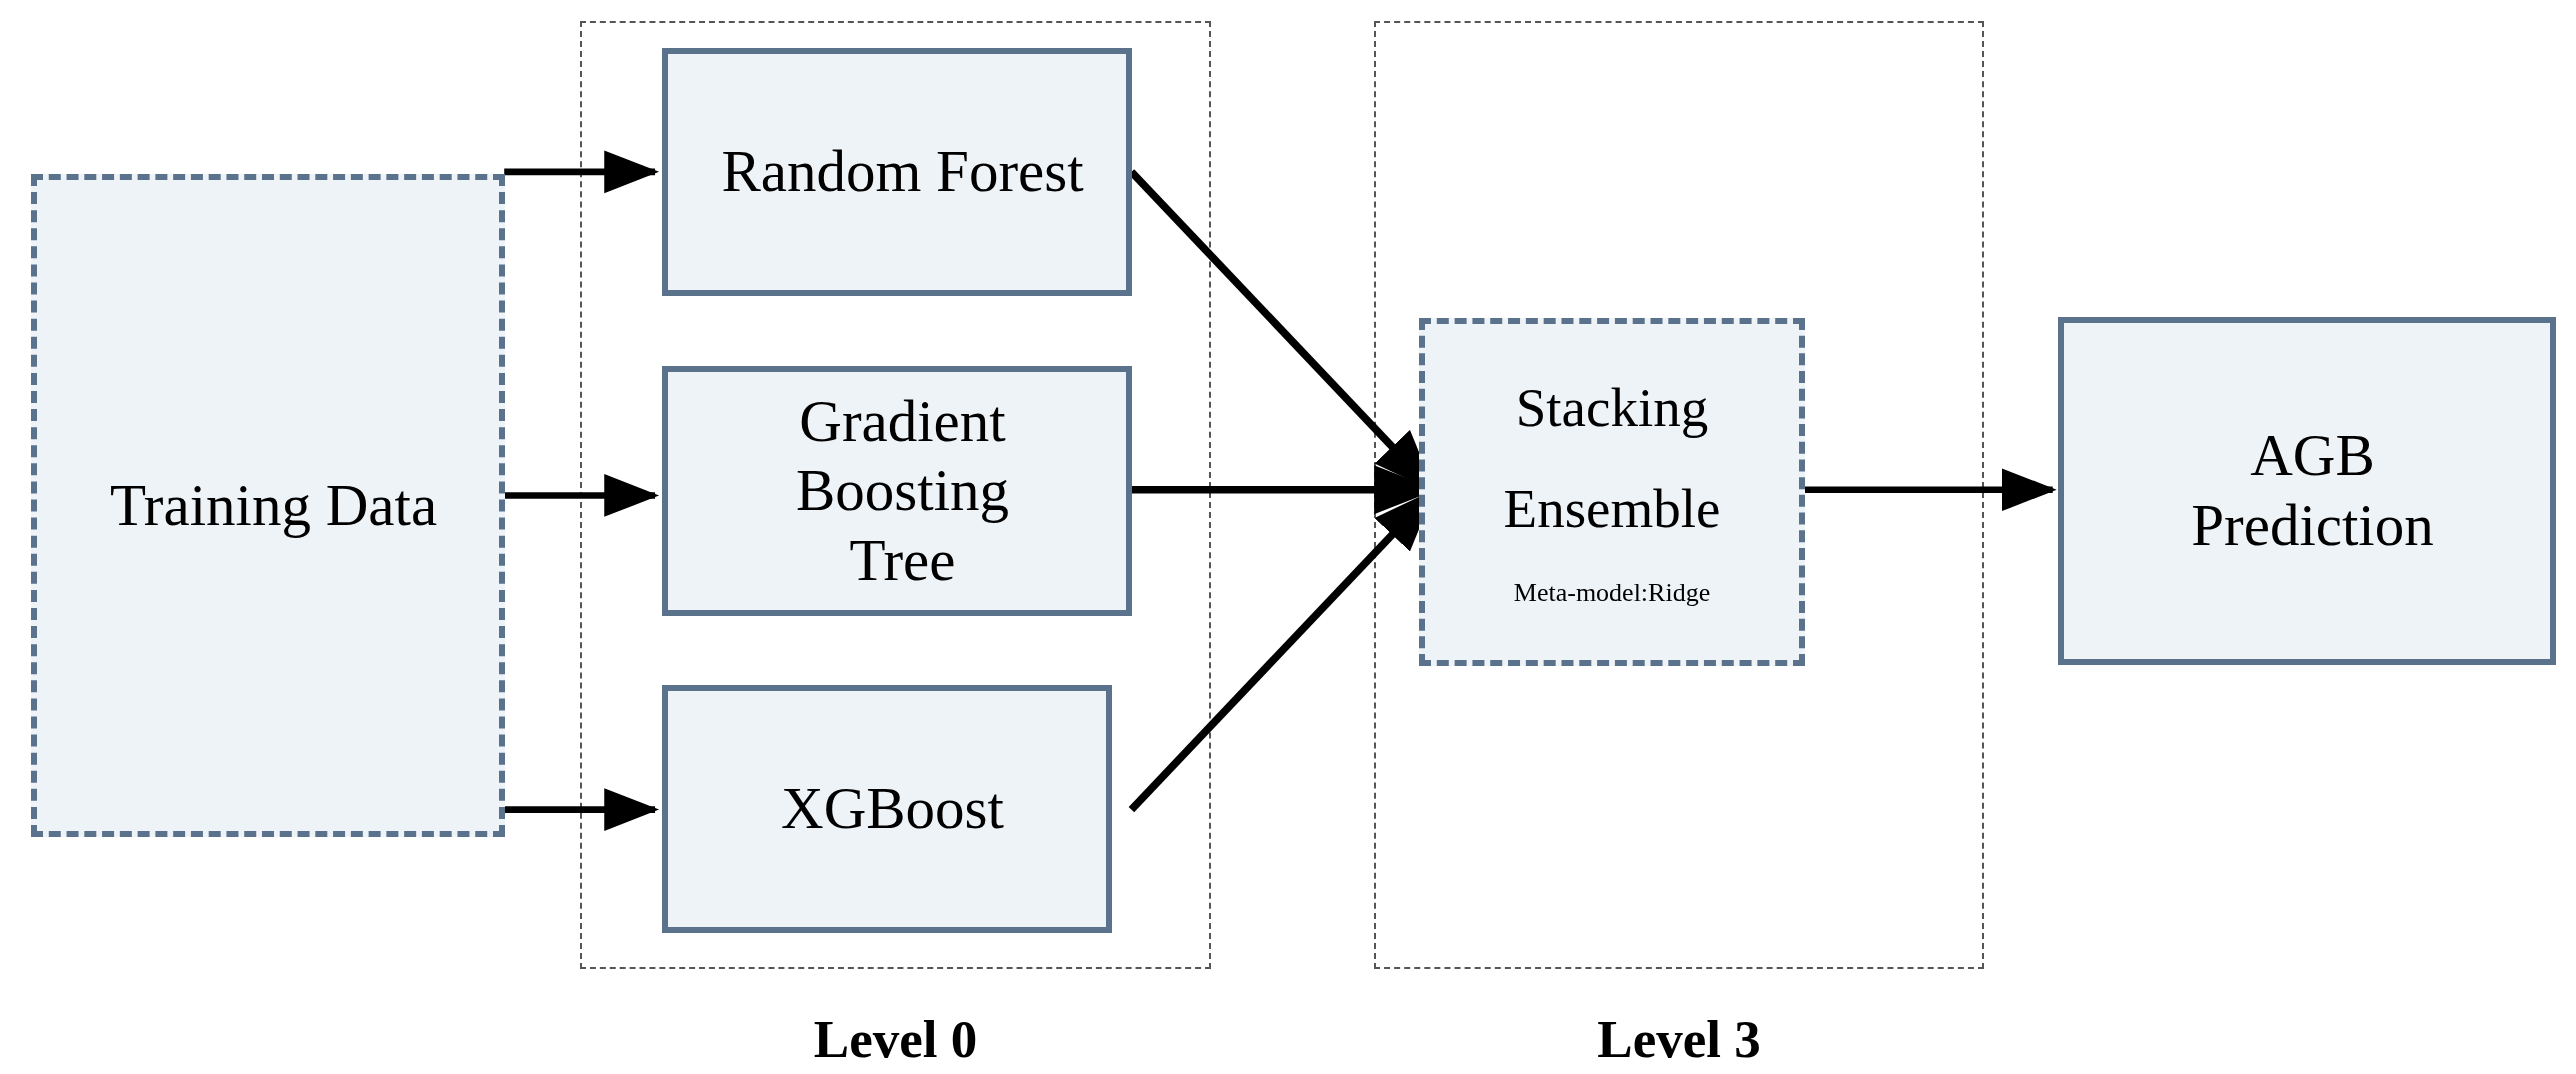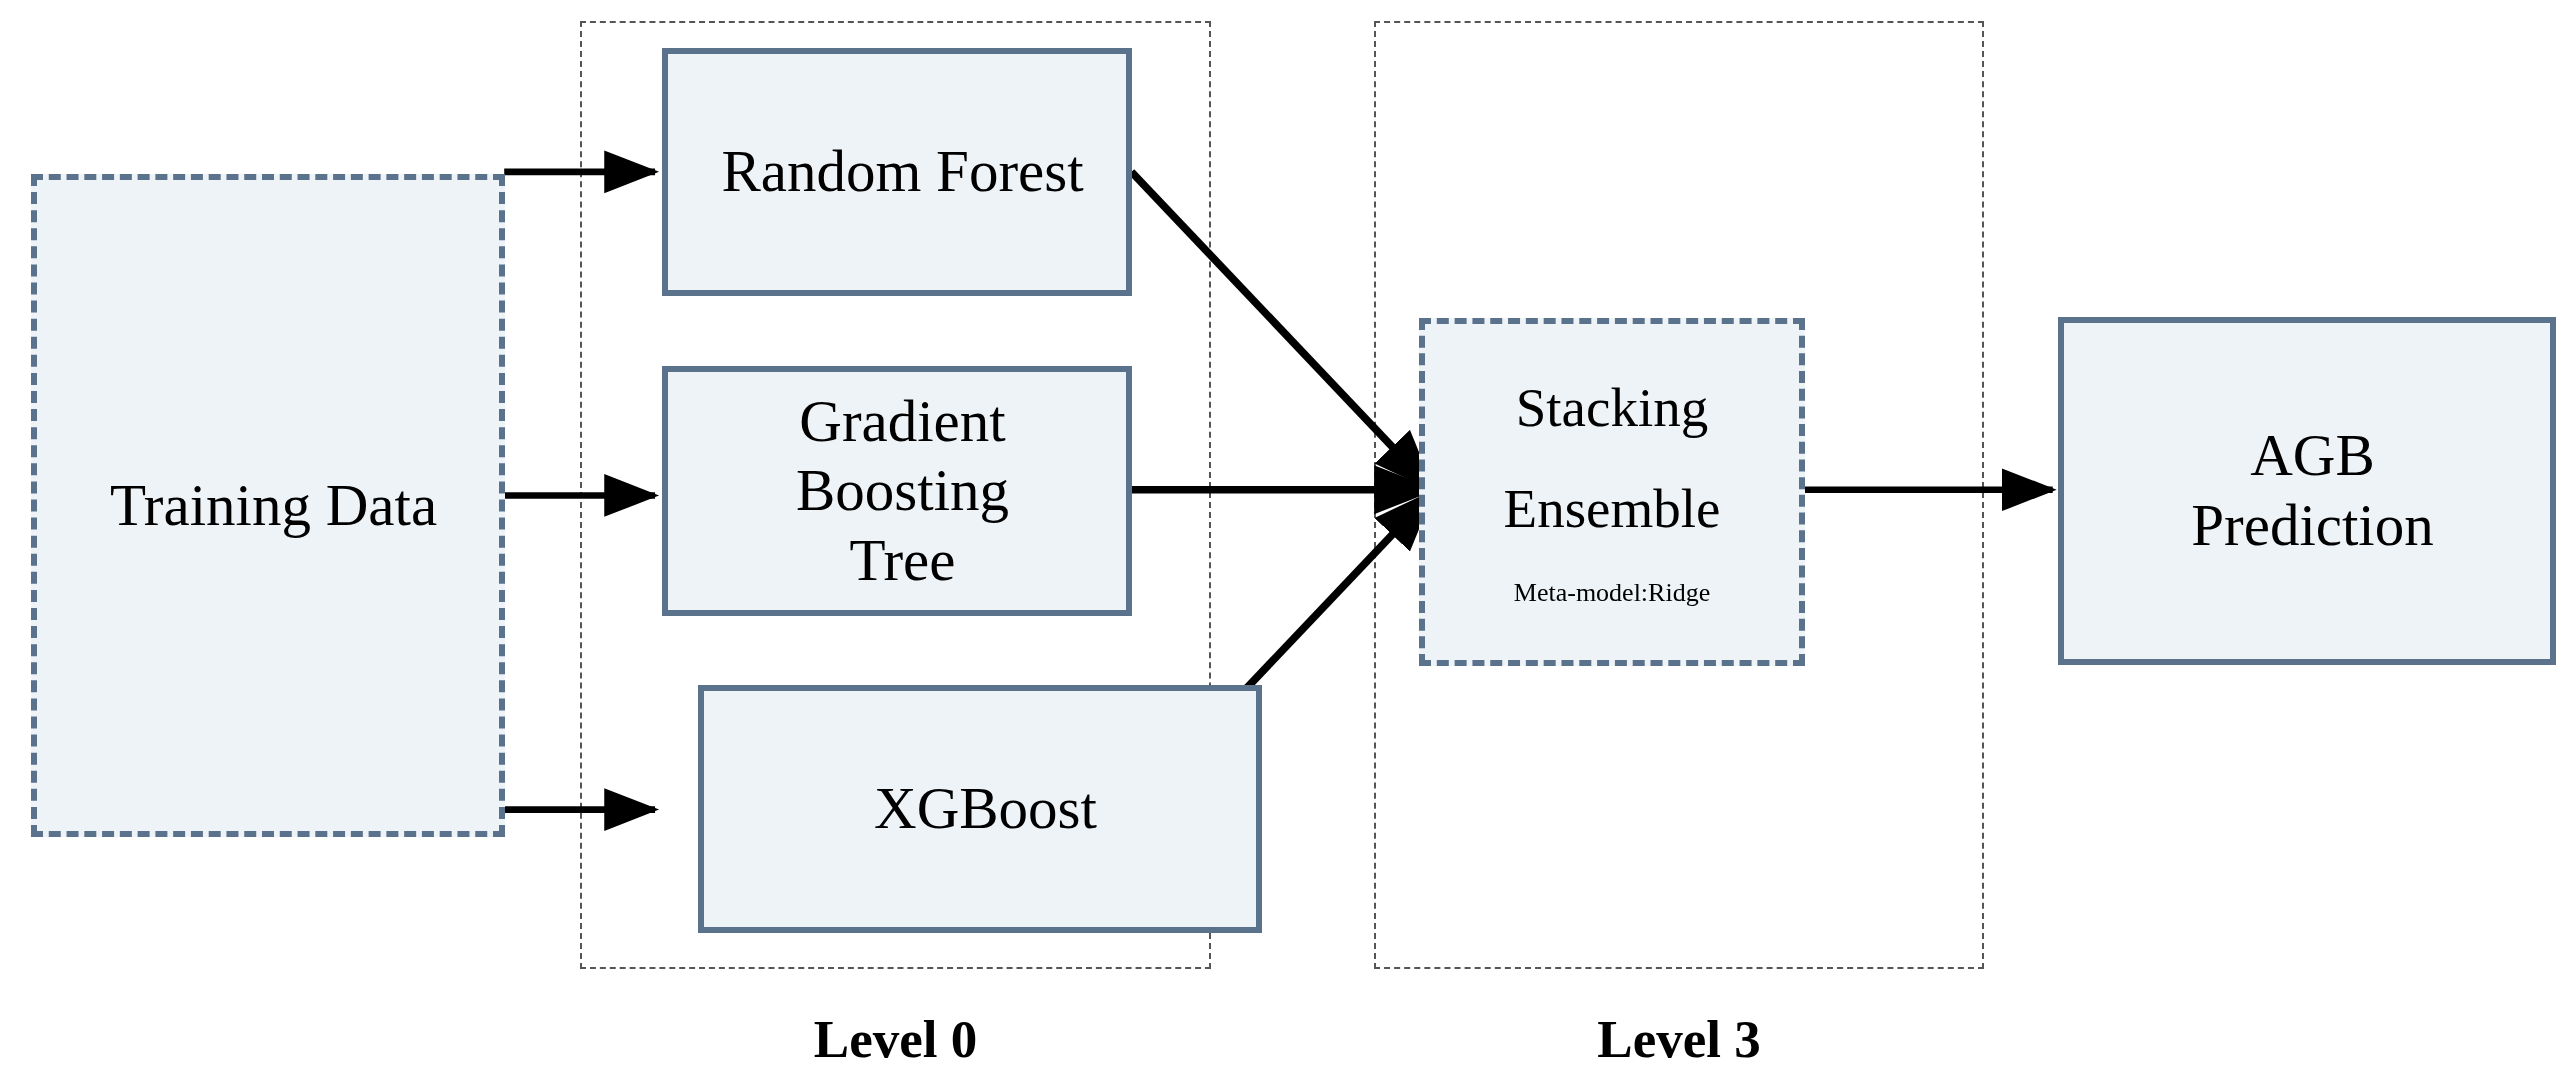--- a/index.html
+++ b/index.html
@@ -101,21 +101,21 @@
   <div class="node solid-box title-lg" style="left:662px; top:48px; width:470px; height:248px;">
     <span>Random Forest</span>
   </div>
 
   <div class="node solid-box title-lg" style="left:662px; top:366px; width:470px; height:250px;">
     <span>Gradient</span>
     <span>Boosting</span>
     <span>Tree</span>
   </div>
 
-  <div class="node solid-box title-lg" style="left:662px; top:685px; width:564px; height:248px;margin-left:36px;">
+  <div class="node solid-box title-lg" style="left:662px; top:685px; width:450px; height:248px;">
     <span>XGBoost</span>
   </div>
 
   <div class="node dashed-box title-md" style="left:1419px; top:318px; width:386px; height:348px;">
     <span>Stacking</span>
     <span>Ensemble</span>
     <span class="sub-sm">Meta-model:Ridge</span>
   </div>
 
   <div class="node solid-box title-lg" style="left:2058px; top:317px; width:498px; height:348px;">

